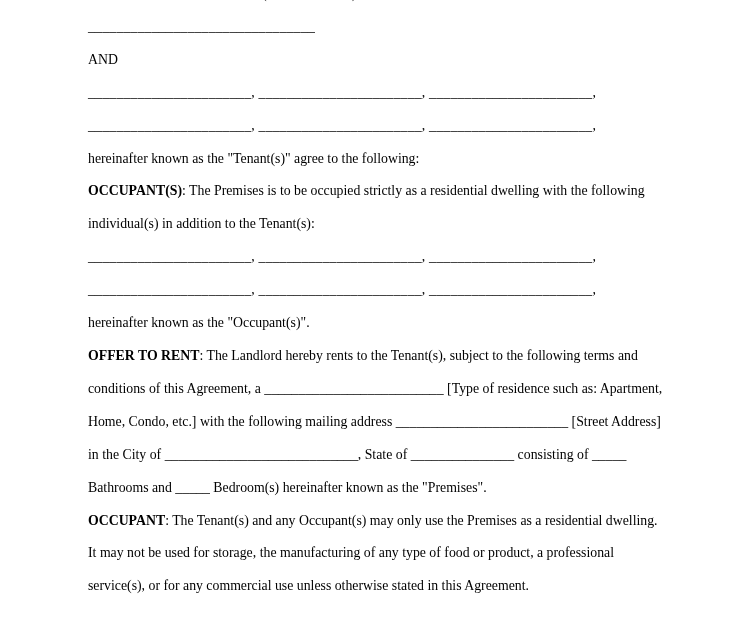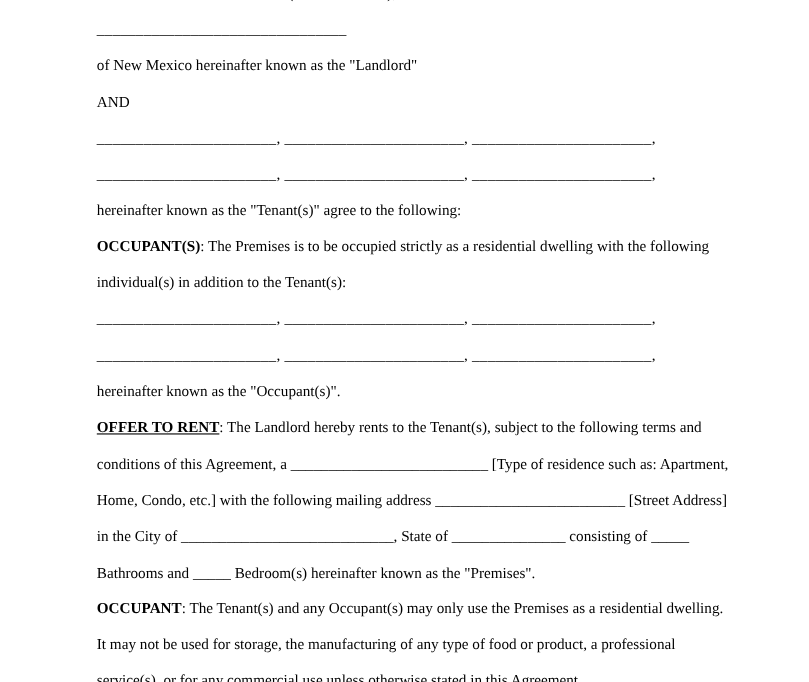--- a/index.html
+++ b/index.html
@@ -18,31 +18,30 @@
   .page {
     position: absolute;
     top: -22px;
     left: 0;
     width: 735px;
     padding: 0 72px 0 88px;
     line-height: 32.9px;
   }
   .page p { margin: 0; }
   .bold { font-weight: bold; margin-top: 38px; }
-  .underline { text-decoration: underline; }
+  .underline { }
   .blanks { letter-spacing: 0.2px; }
 </style>
 </head>
 <body>
 
 <div class="page">
 
   <p class="blanks">________________________ (____________), __________ ________________________________</p>
 
-  <p>of New Mexico hereinafter known as the "Landlord"</p>
 
   <p>AND</p>
 
   <p class="blanks">_______________________, _______________________, _______________________,</p>
 
   <p class="blanks">_______________________, _______________________, _______________________,</p>
 
   <p>hereinafter known as the "Tenant(s)" agree to the following:</p>
 
   <p><span class="bold">OCCUPANT(S)</span><span>: The Premises is to be occupied strictly as a residential dwelling with the following individual(s) in addition to the Tenant(s):</span></p>

